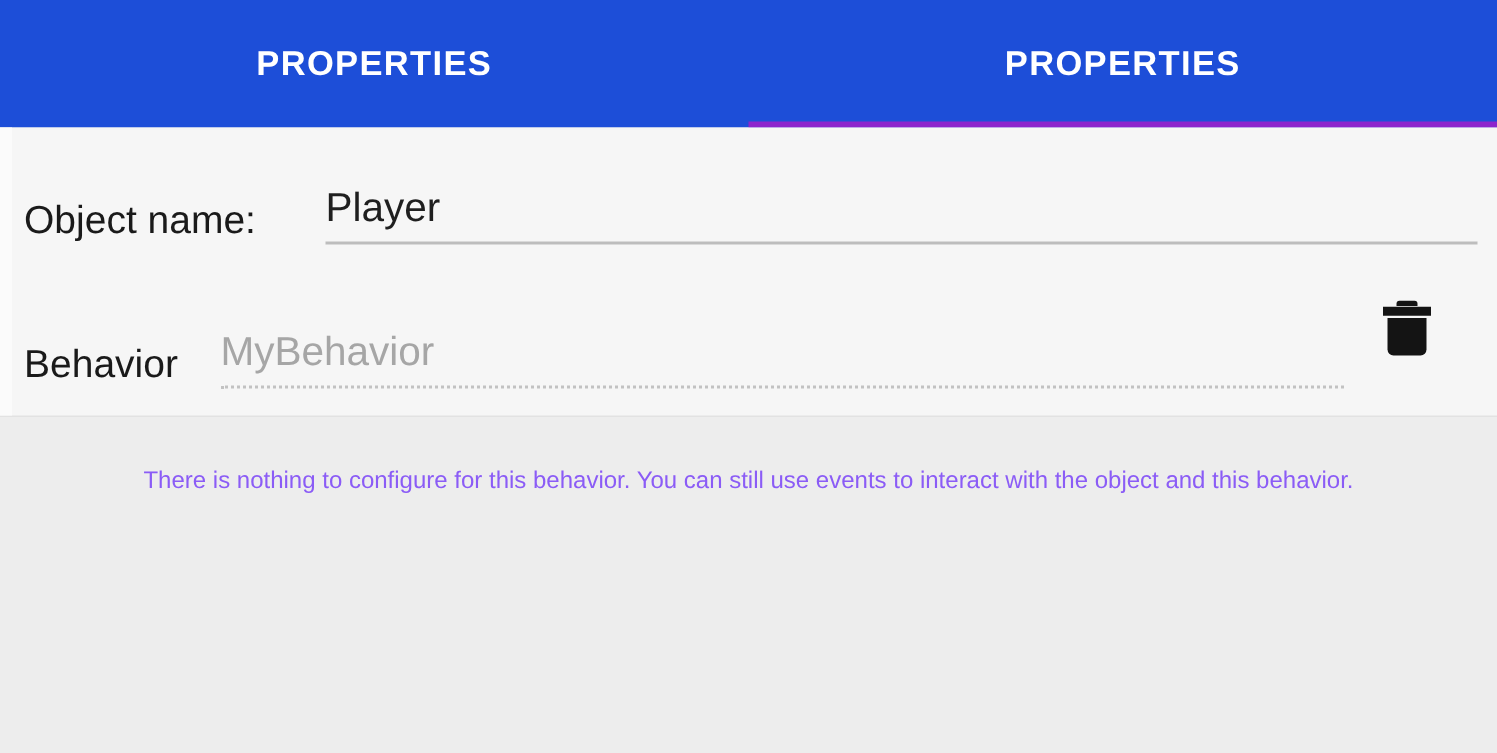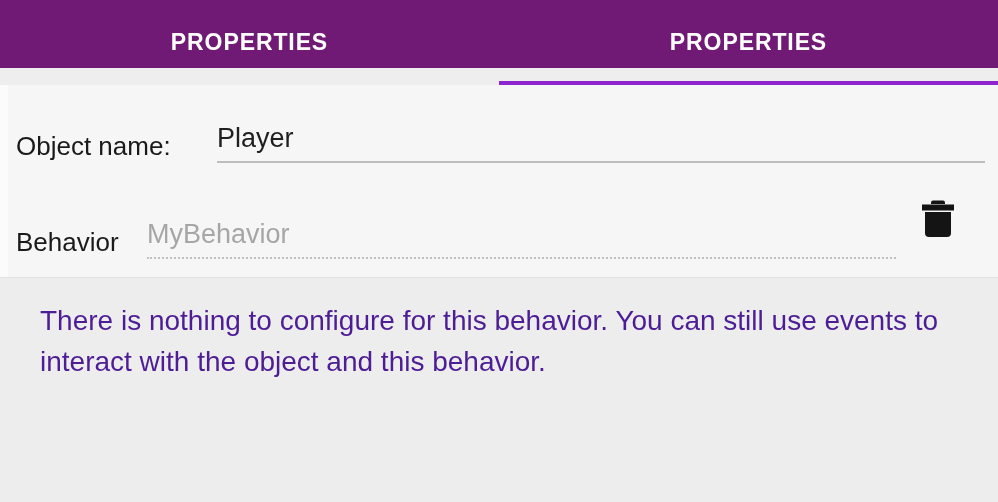--- a/index.html
+++ b/index.html
@@ -19,22 +19,22 @@
     height: 502px;
     background: #eeeeee;
     overflow: hidden;
   }
 
   
   .tabbar {
     position: absolute;
     top: 0; left: 0;
     width: 998px;
-    height: 68px;
-    background: #701a75;
+    height: 85px;
+    background: #1d4ed8;
     display: flex;
   }
   .tab {
     position: relative;
     height: 85px;
     display: flex;
     align-items: center;
     justify-content: center;
     color: #ffffff;
     font-size: 23px;
@@ -150,23 +150,23 @@
     left: 0;
     width: 998px;
     height: 224px;
     background: #ededed;
   }
   .message {
     position: absolute;
     top: 22px;
     left: 40px;
     width: 918px;
-    text-align: left;
-    color: #4c1d95;
-    font-size: 28px;
+    text-align: center;
+    color: #8b5cf6;
+    font-size: 16px;
     line-height: 41px;
   }
 </style>
 </head>
 <body>
 
 <div class="app">
 
   <div class="tabbar">
     <div class="tab tab-properties">

